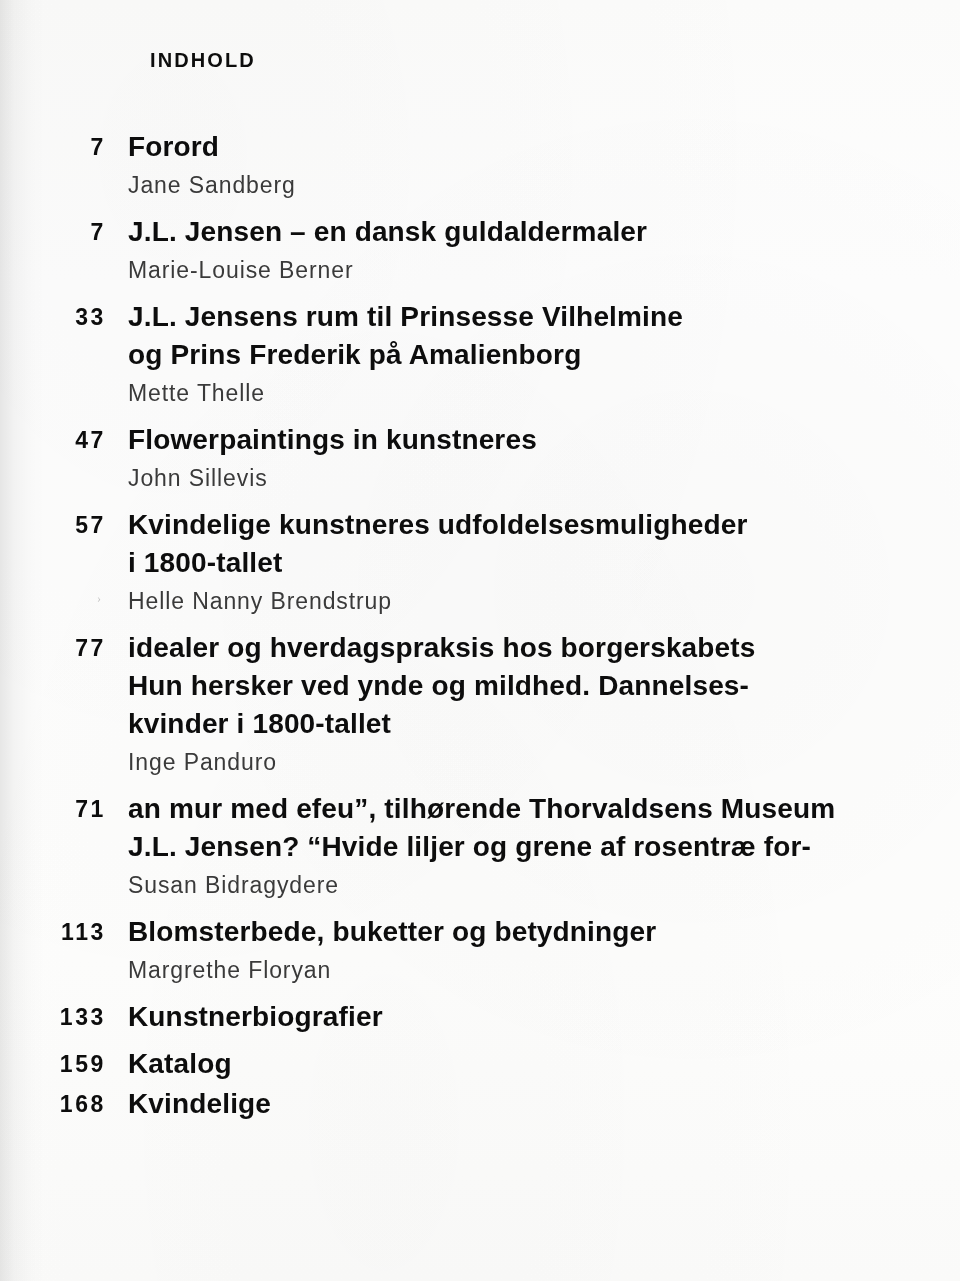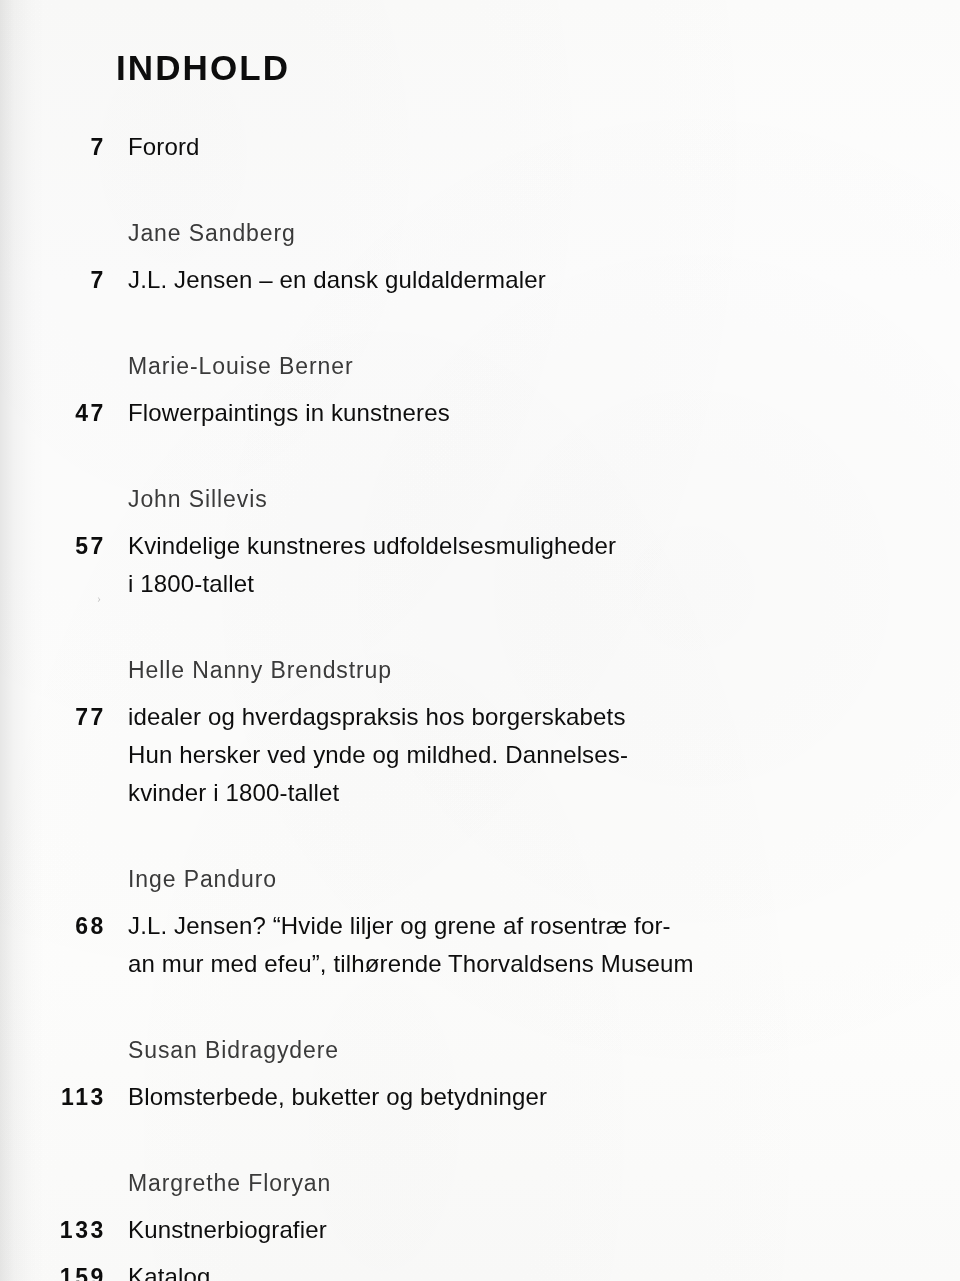--- a/index.html
+++ b/index.html
@@ -45,23 +45,23 @@
     z-index: 1;
   }
 
   .content {
     position: relative;
     z-index: 2;
   }
 
   .heading {
     position: absolute;
-    left: 116px;
+    left: 150px;
     top: 50px;
-    font-size: 35px;
+    font-size: 20px;
     font-weight: 700;
     letter-spacing: 2.1px;
     color: #0d0d0d;
     line-height: 1;
   }
 
   .toc {
     position: absolute;
     left: 0;
     top: 128px;
@@ -92,41 +92,40 @@
     box-sizing: border-box;
   }
 
   .entry-body {
     flex: 1 1 auto;
     padding-left: 22px;
     box-sizing: border-box;
   }
 
   .title {
-    font-size: 24px;
-    font-weight: 400;
+    font-size: 28px;
+    font-weight: 700;
     letter-spacing: 0.15px;
     color: #0d0d0d;
     line-height: 38px;
     max-width: 690px;
   }
 
   .title .tline {
     display: block;
     white-space: pre;
   }
 
   .author {
     font-size: 23px;
     font-weight: 400;
     letter-spacing: 0.9px;
     color: #2a2a2a;
     line-height: 38px;
     opacity: 0.92;
-    margin-top: 48px;
   }
 
   .entry.no-author {
     margin-bottom: 2px;
   }
 
   
   .speck {
     position: absolute;
     left: 97px;
@@ -167,20 +166,32 @@
             <div class="entry-body">
               <div class="title">
                 <span class="tline">J.L. Jensen – en dansk guldaldermaler</span>
               </div>
               <div class="author">Marie-Louise Berner</div>
             </div>
           </div>
         </div>
         <div class="entry">
           <div class="entry-head">
+            <div class="pageno">33</div>
+            <div class="entry-body">
+              <div class="title">
+                <span class="tline">J.L. Jensens rum til Prinsesse Vilhelmine</span>
+                <span class="tline">og Prins Frederik på Amalienborg</span>
+              </div>
+              <div class="author">Mette Thelle</div>
+            </div>
+          </div>
+        </div>
+        <div class="entry">
+          <div class="entry-head">
             <div class="pageno">47</div>
             <div class="entry-body">
               <div class="title">
                 <span class="tline">Flowerpaintings in kunstneres</span>
               </div>
               <div class="author">John Sillevis</div>
             </div>
           </div>
         </div>
         <div class="entry">
@@ -203,25 +214,25 @@
                 <span class="tline">idealer og hverdagspraksis hos borgerskabets</span>
                 <span class="tline">Hun hersker ved ynde og mildhed. Dannelses-</span>
                 <span class="tline">kvinder i 1800-tallet</span>
               </div>
               <div class="author">Inge Panduro</div>
             </div>
           </div>
         </div>
         <div class="entry">
           <div class="entry-head">
-            <div class="pageno">68</div>
-            <div class="entry-body">
-              <div class="title">
+            <div class="pageno">71</div>
+            <div class="entry-body">
+              <div class="title">
+                <span class="tline">an mur med efeu”, tilhørende Thorvaldsens Museum</span>
                 <span class="tline">J.L. Jensen? “Hvide liljer og grene af rosentræ for-</span>
-                <span class="tline">an mur med efeu”, tilhørende Thorvaldsens Museum</span>
               </div>
               <div class="author">Susan Bidragydere</div>
             </div>
           </div>
         </div>
         <div class="entry">
           <div class="entry-head">
             <div class="pageno">113</div>
             <div class="entry-body">
               <div class="title">

